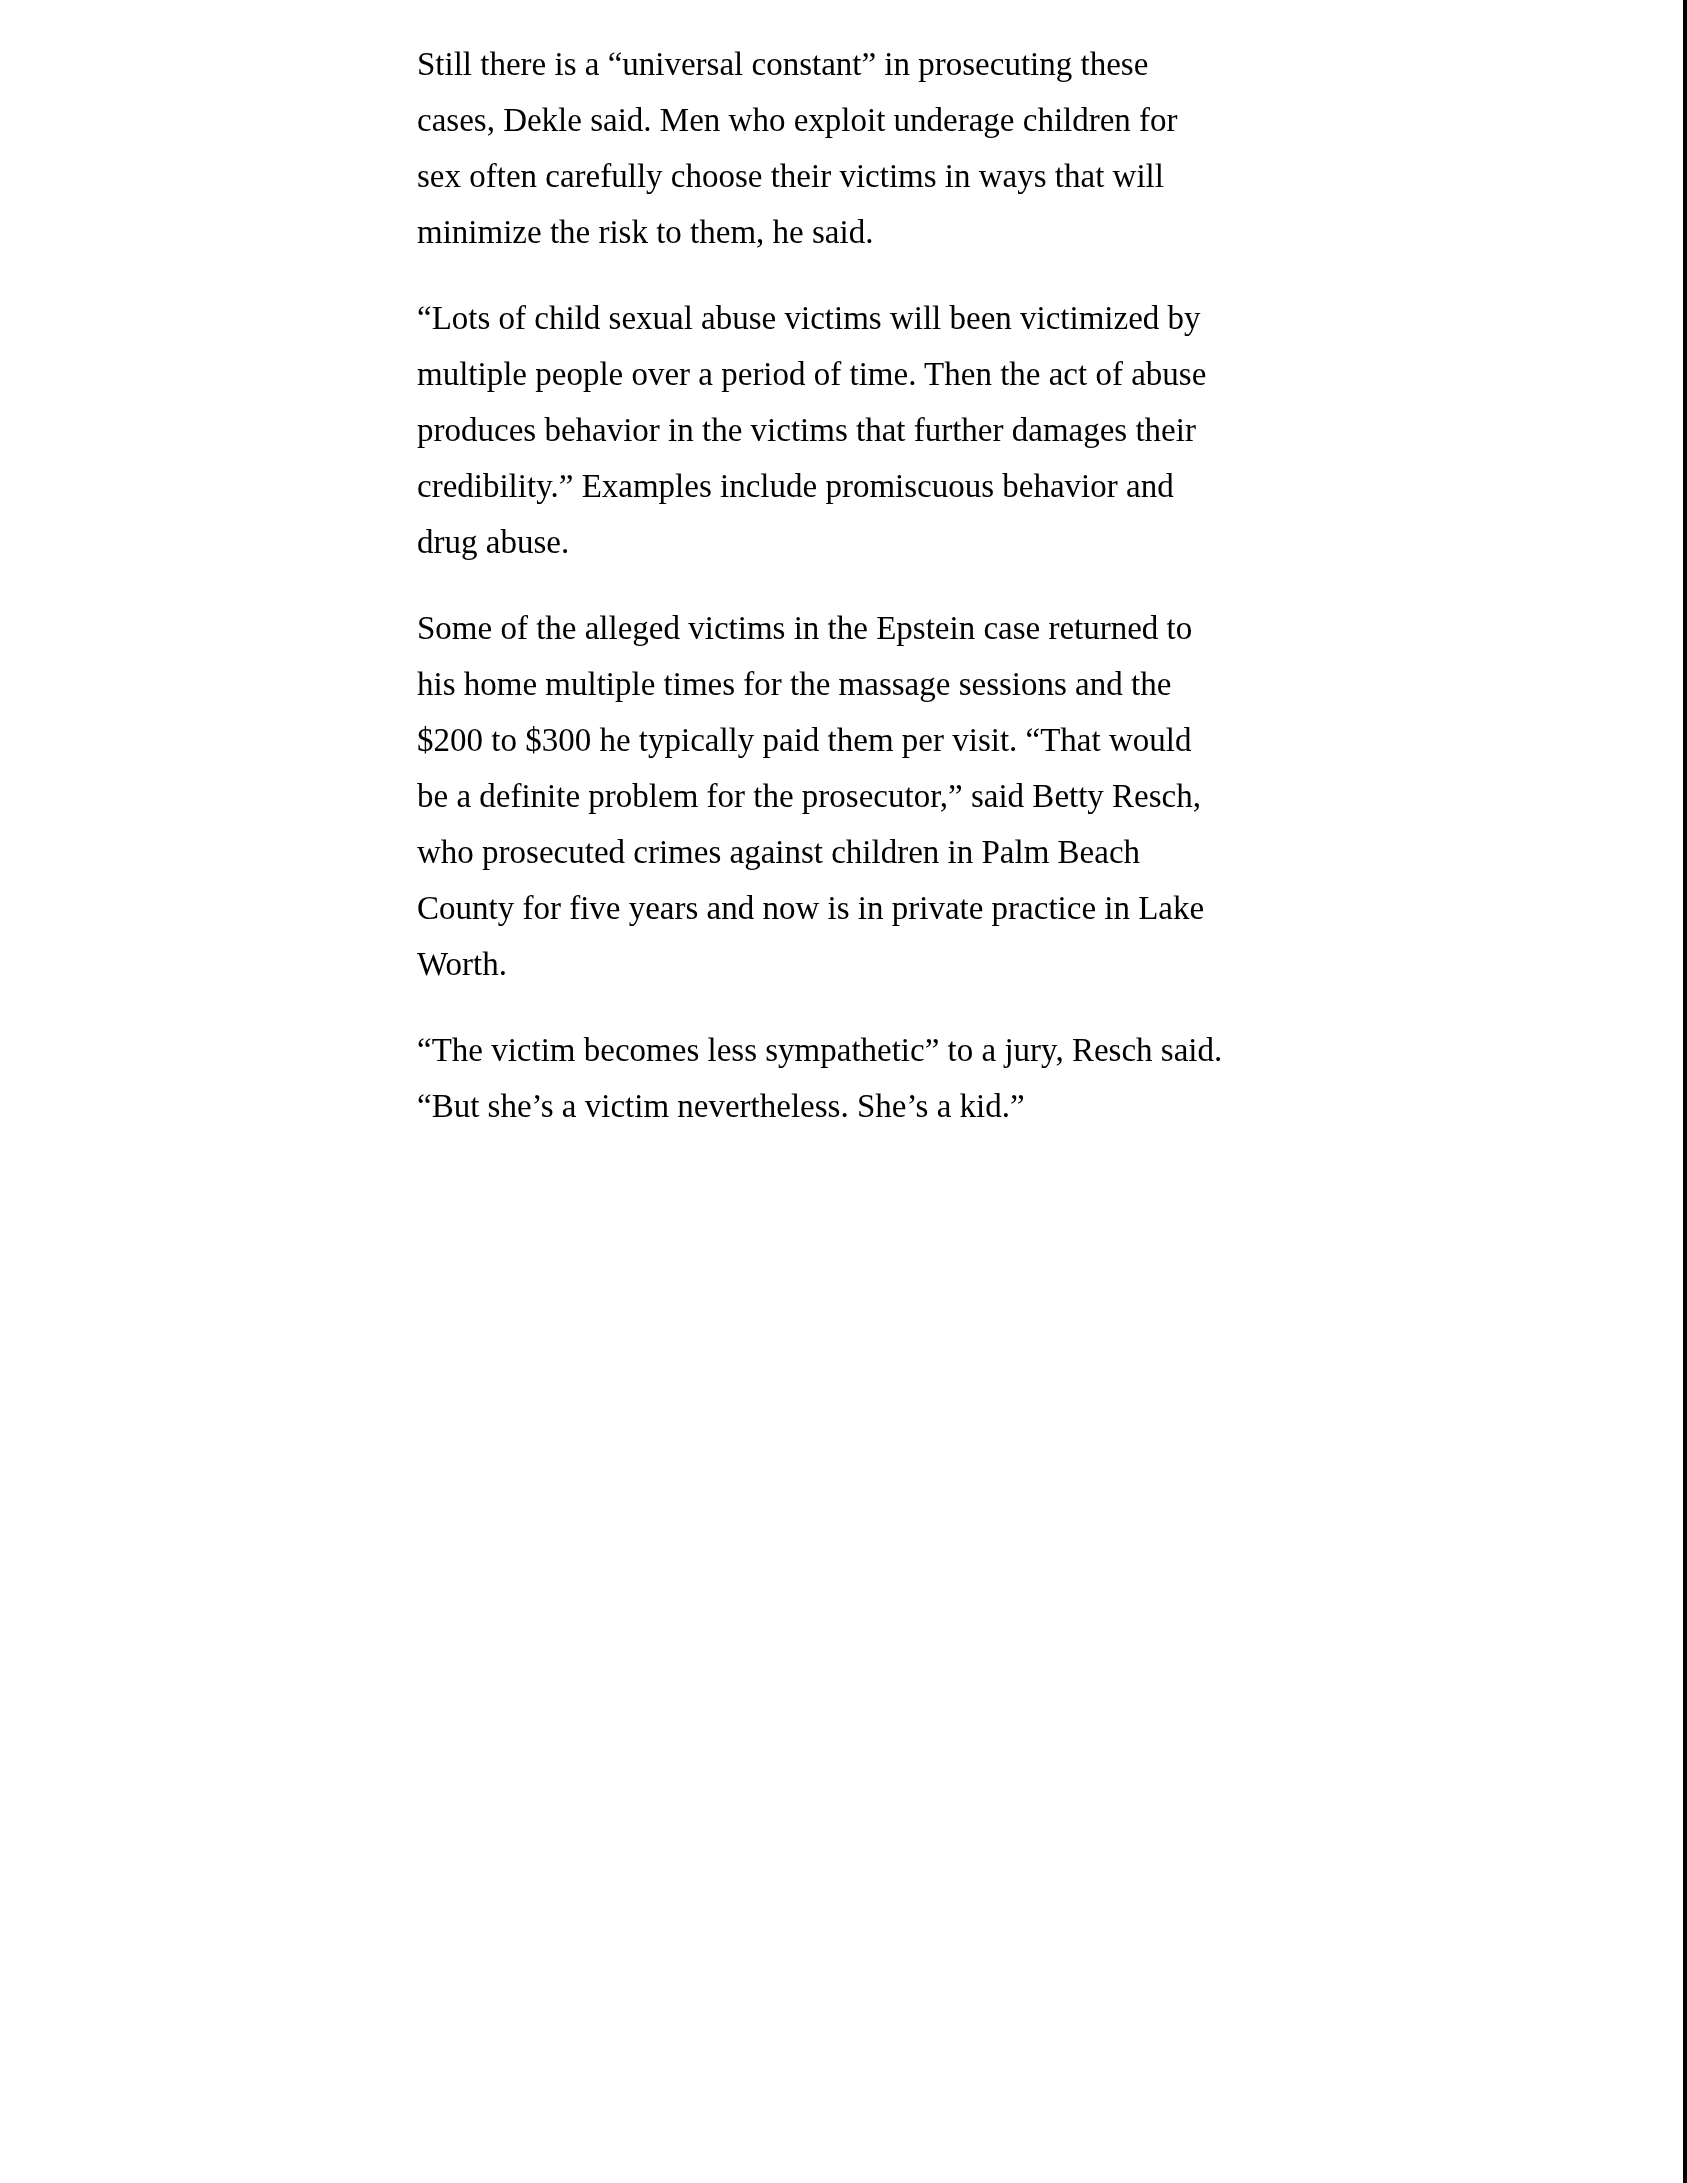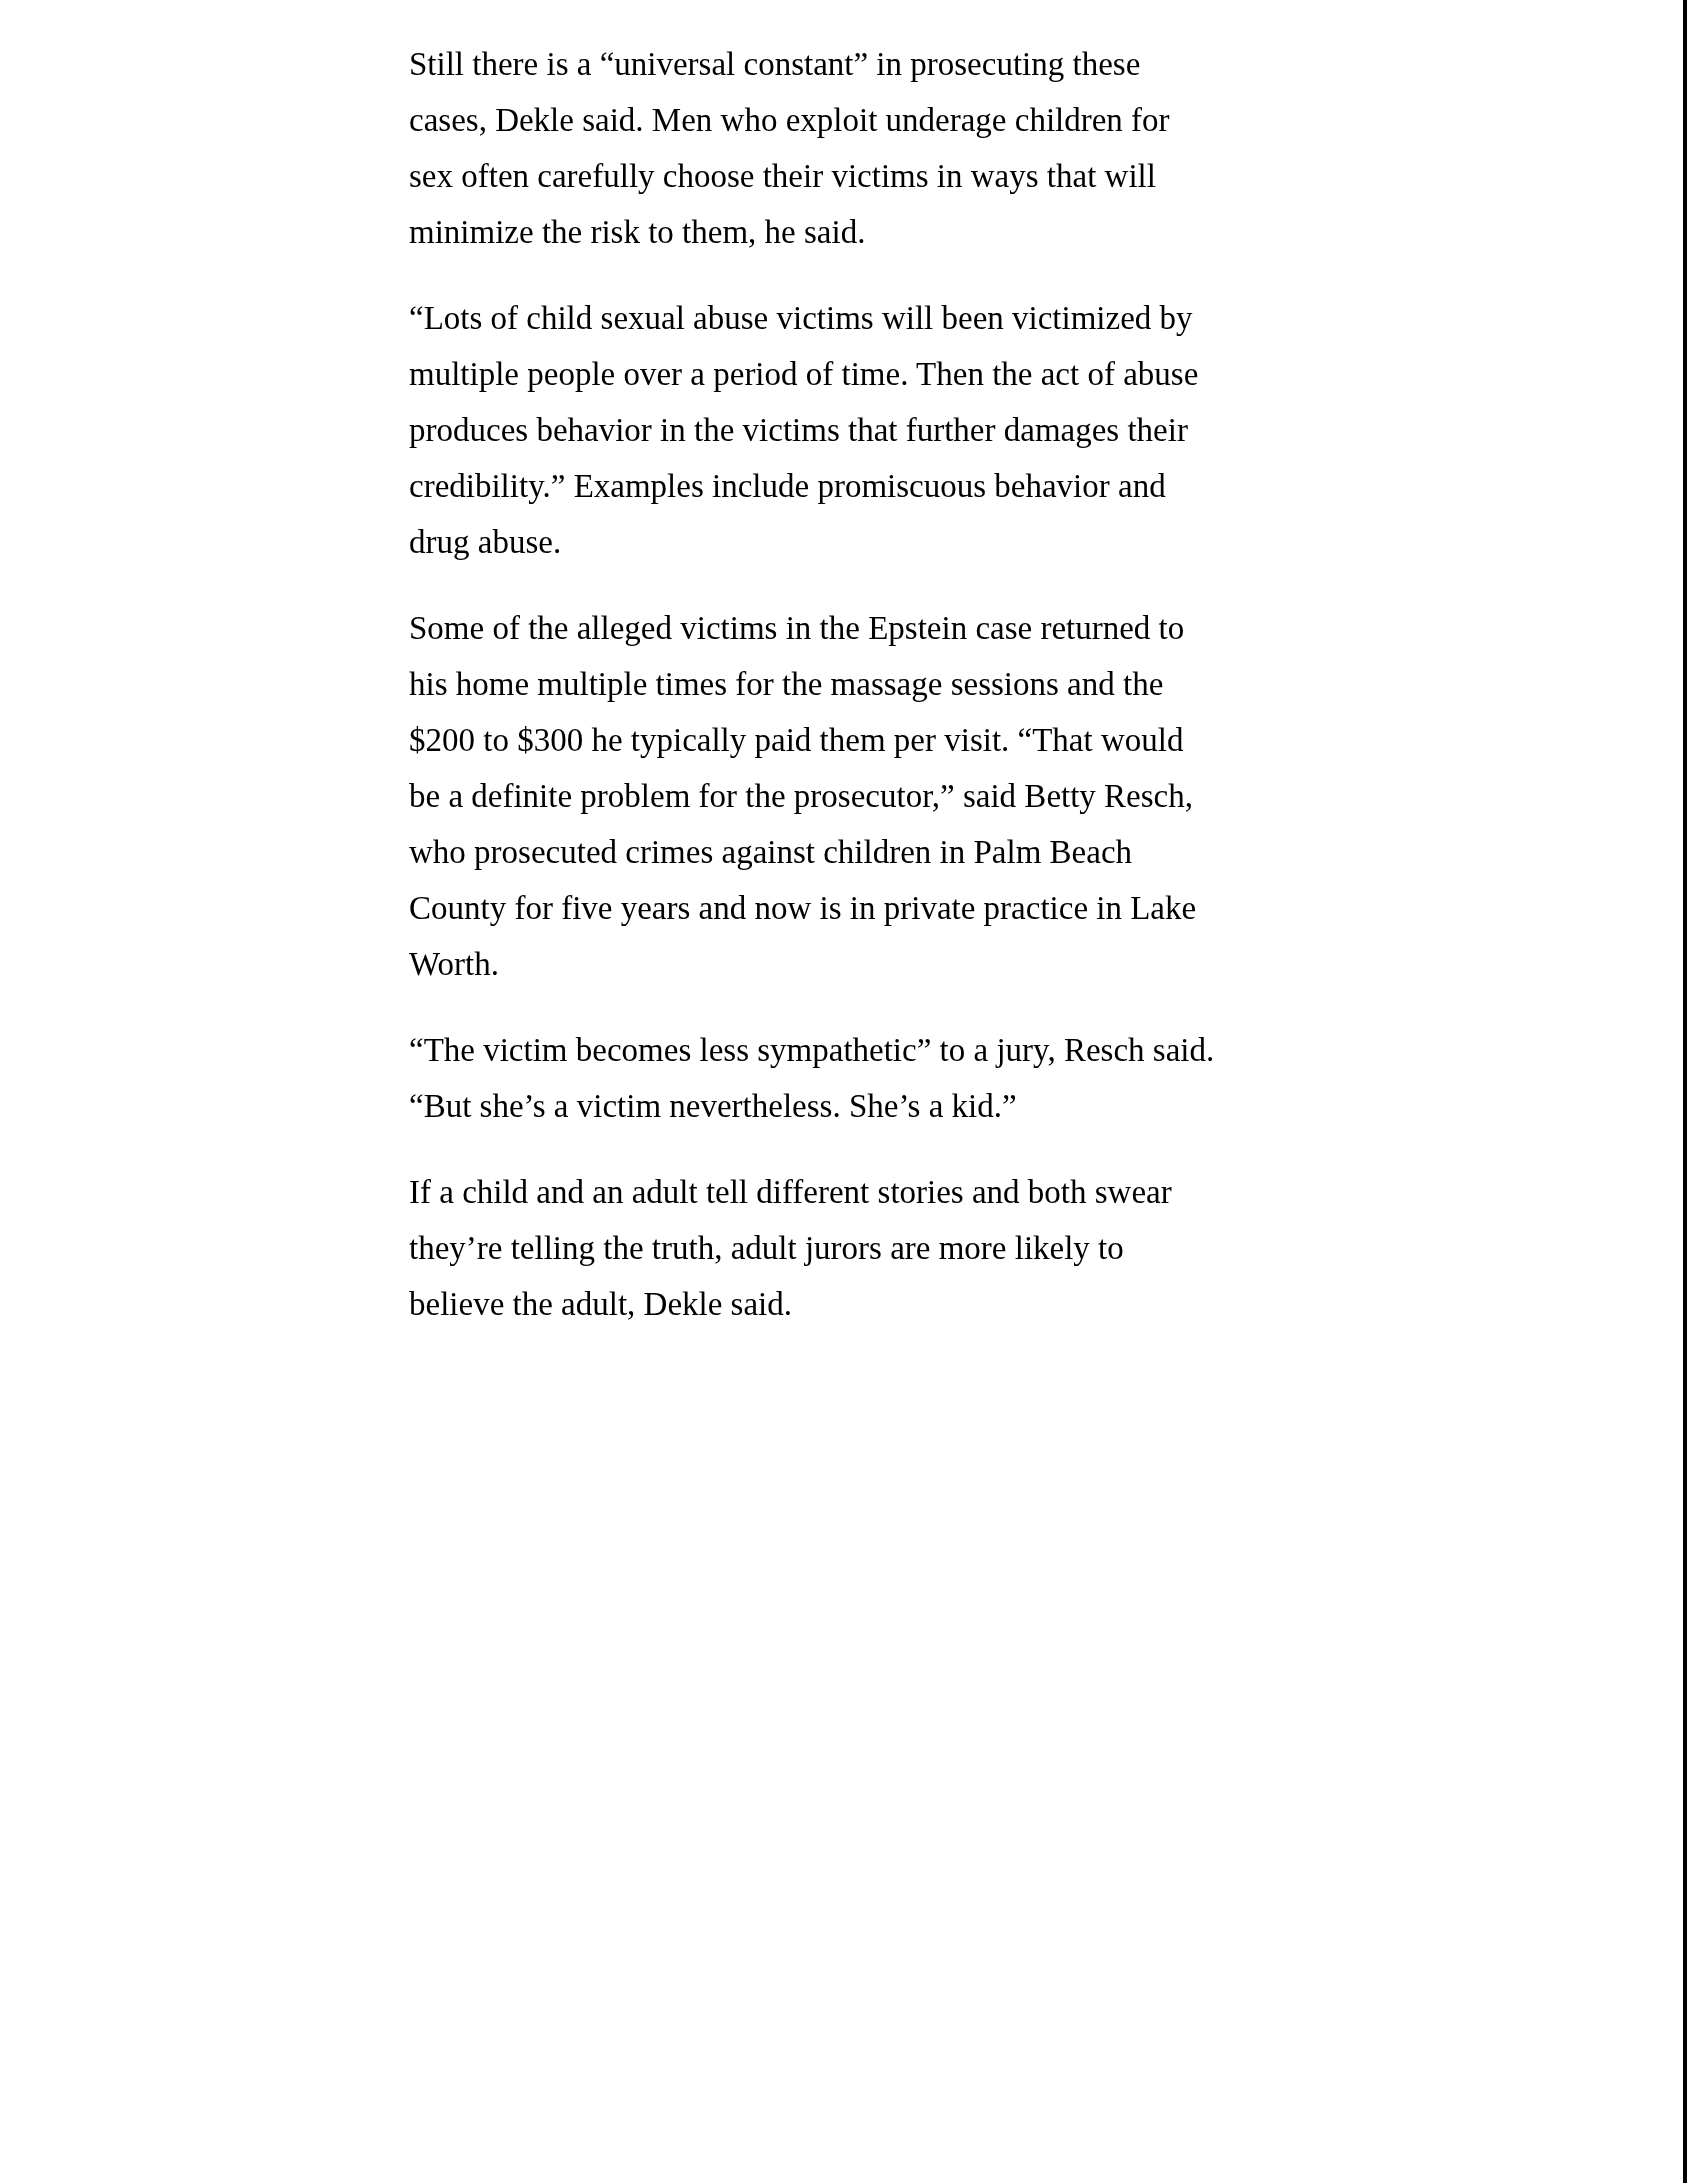--- a/index.html
+++ b/index.html
@@ -21,21 +21,21 @@
     height: 2183px;
     background: #ffffff;
   }
   .article-text {
     position: absolute;
     left: 405px;
     top: 36px;
     width: 973px;
   }
   .article-text p {
-    margin: 0 0 30px 4px;
+    margin: 0 0 30px 12px;
     font-size: 33px;
     line-height: 56px;
     color: #000000;
     white-space: pre-line; 
     letter-spacing: 0px;
   }
   .right-edge-strip {
     position: absolute;
     top: 0;
     right: 0;
@@ -60,19 +60,16 @@
 drug abuse.</p>
     <p>Some of the alleged victims in the Epstein case returned to
 his home multiple times for the massage sessions and the
 $200 to $300 he typically paid them per visit. “That would
 be a definite problem for the prosecutor,” said Betty Resch,
 who prosecuted crimes against children in Palm Beach
 County for five years and now is in private practice in Lake
 Worth.</p>
     <p>“The victim becomes less sympathetic” to a jury, Resch said.
 “But she’s a victim nevertheless. She’s a kid.”</p>
-    <p>If a child and an adult tell different stories and both swear
-they’re telling the truth, adult jurors are more likely to
-believe the adult, Dekle said.</p>
   </div>
   <div class="right-edge-strip"></div>
 </div>
 
 
 </body></html>

